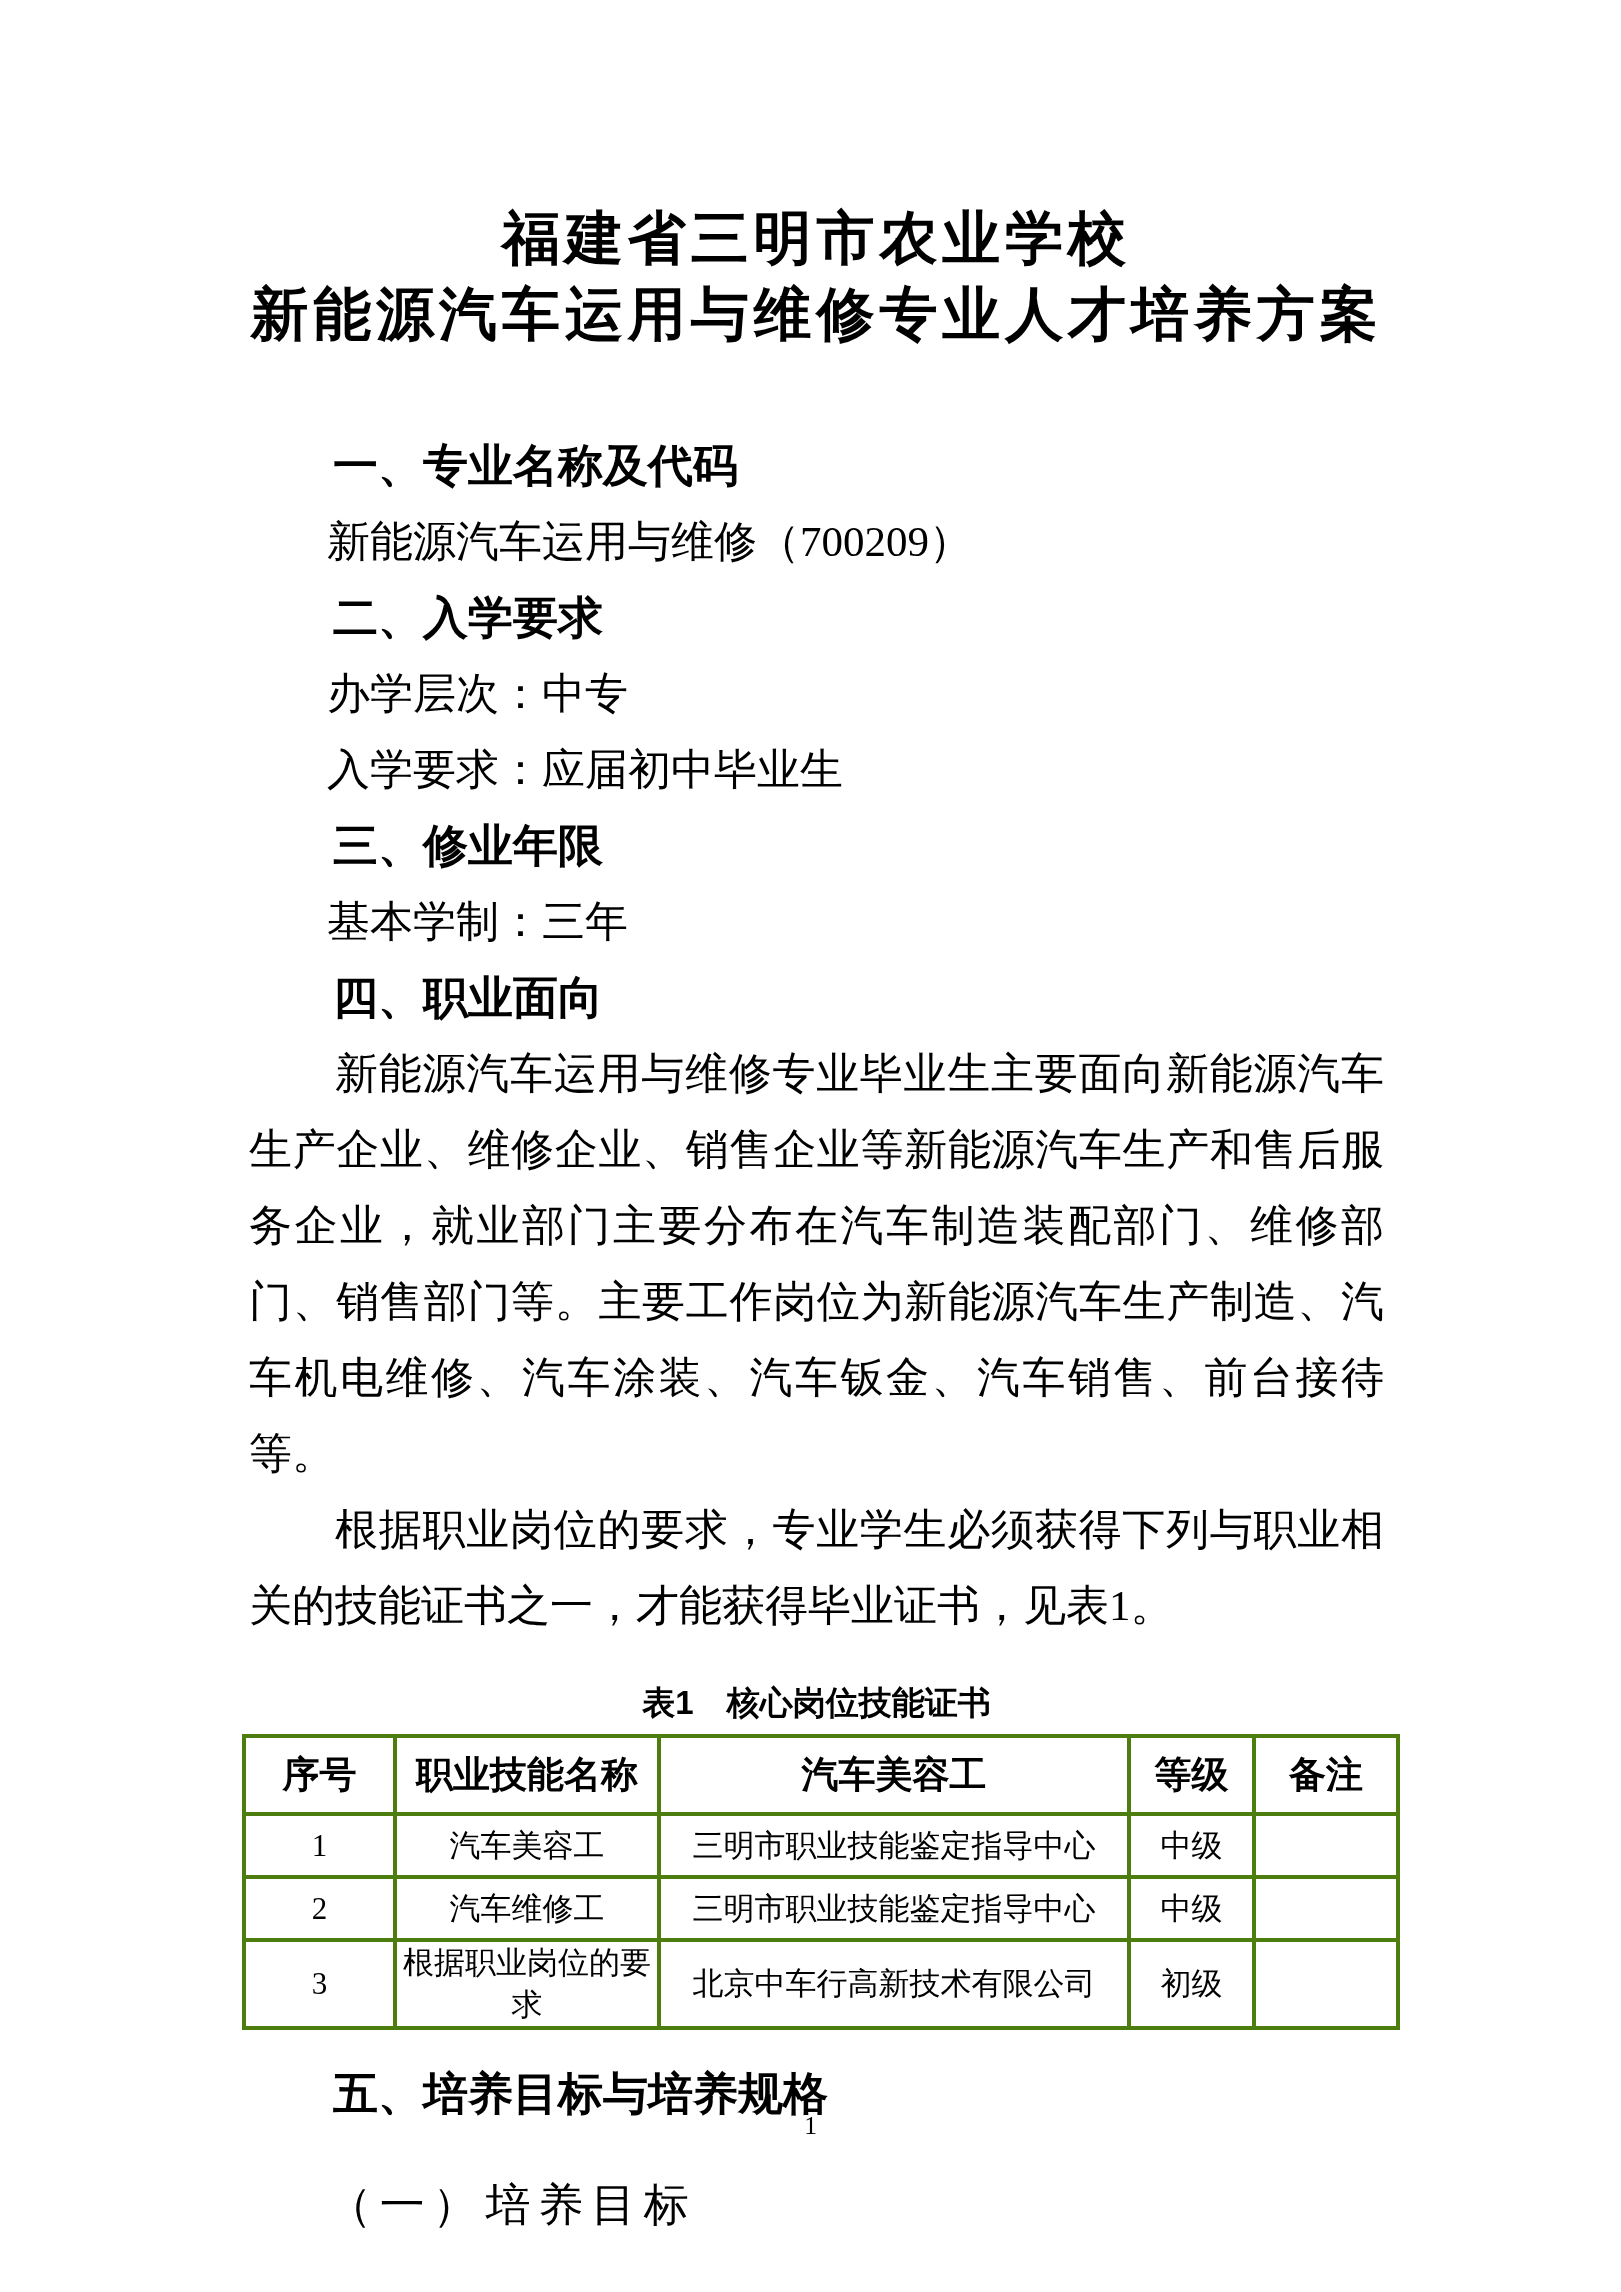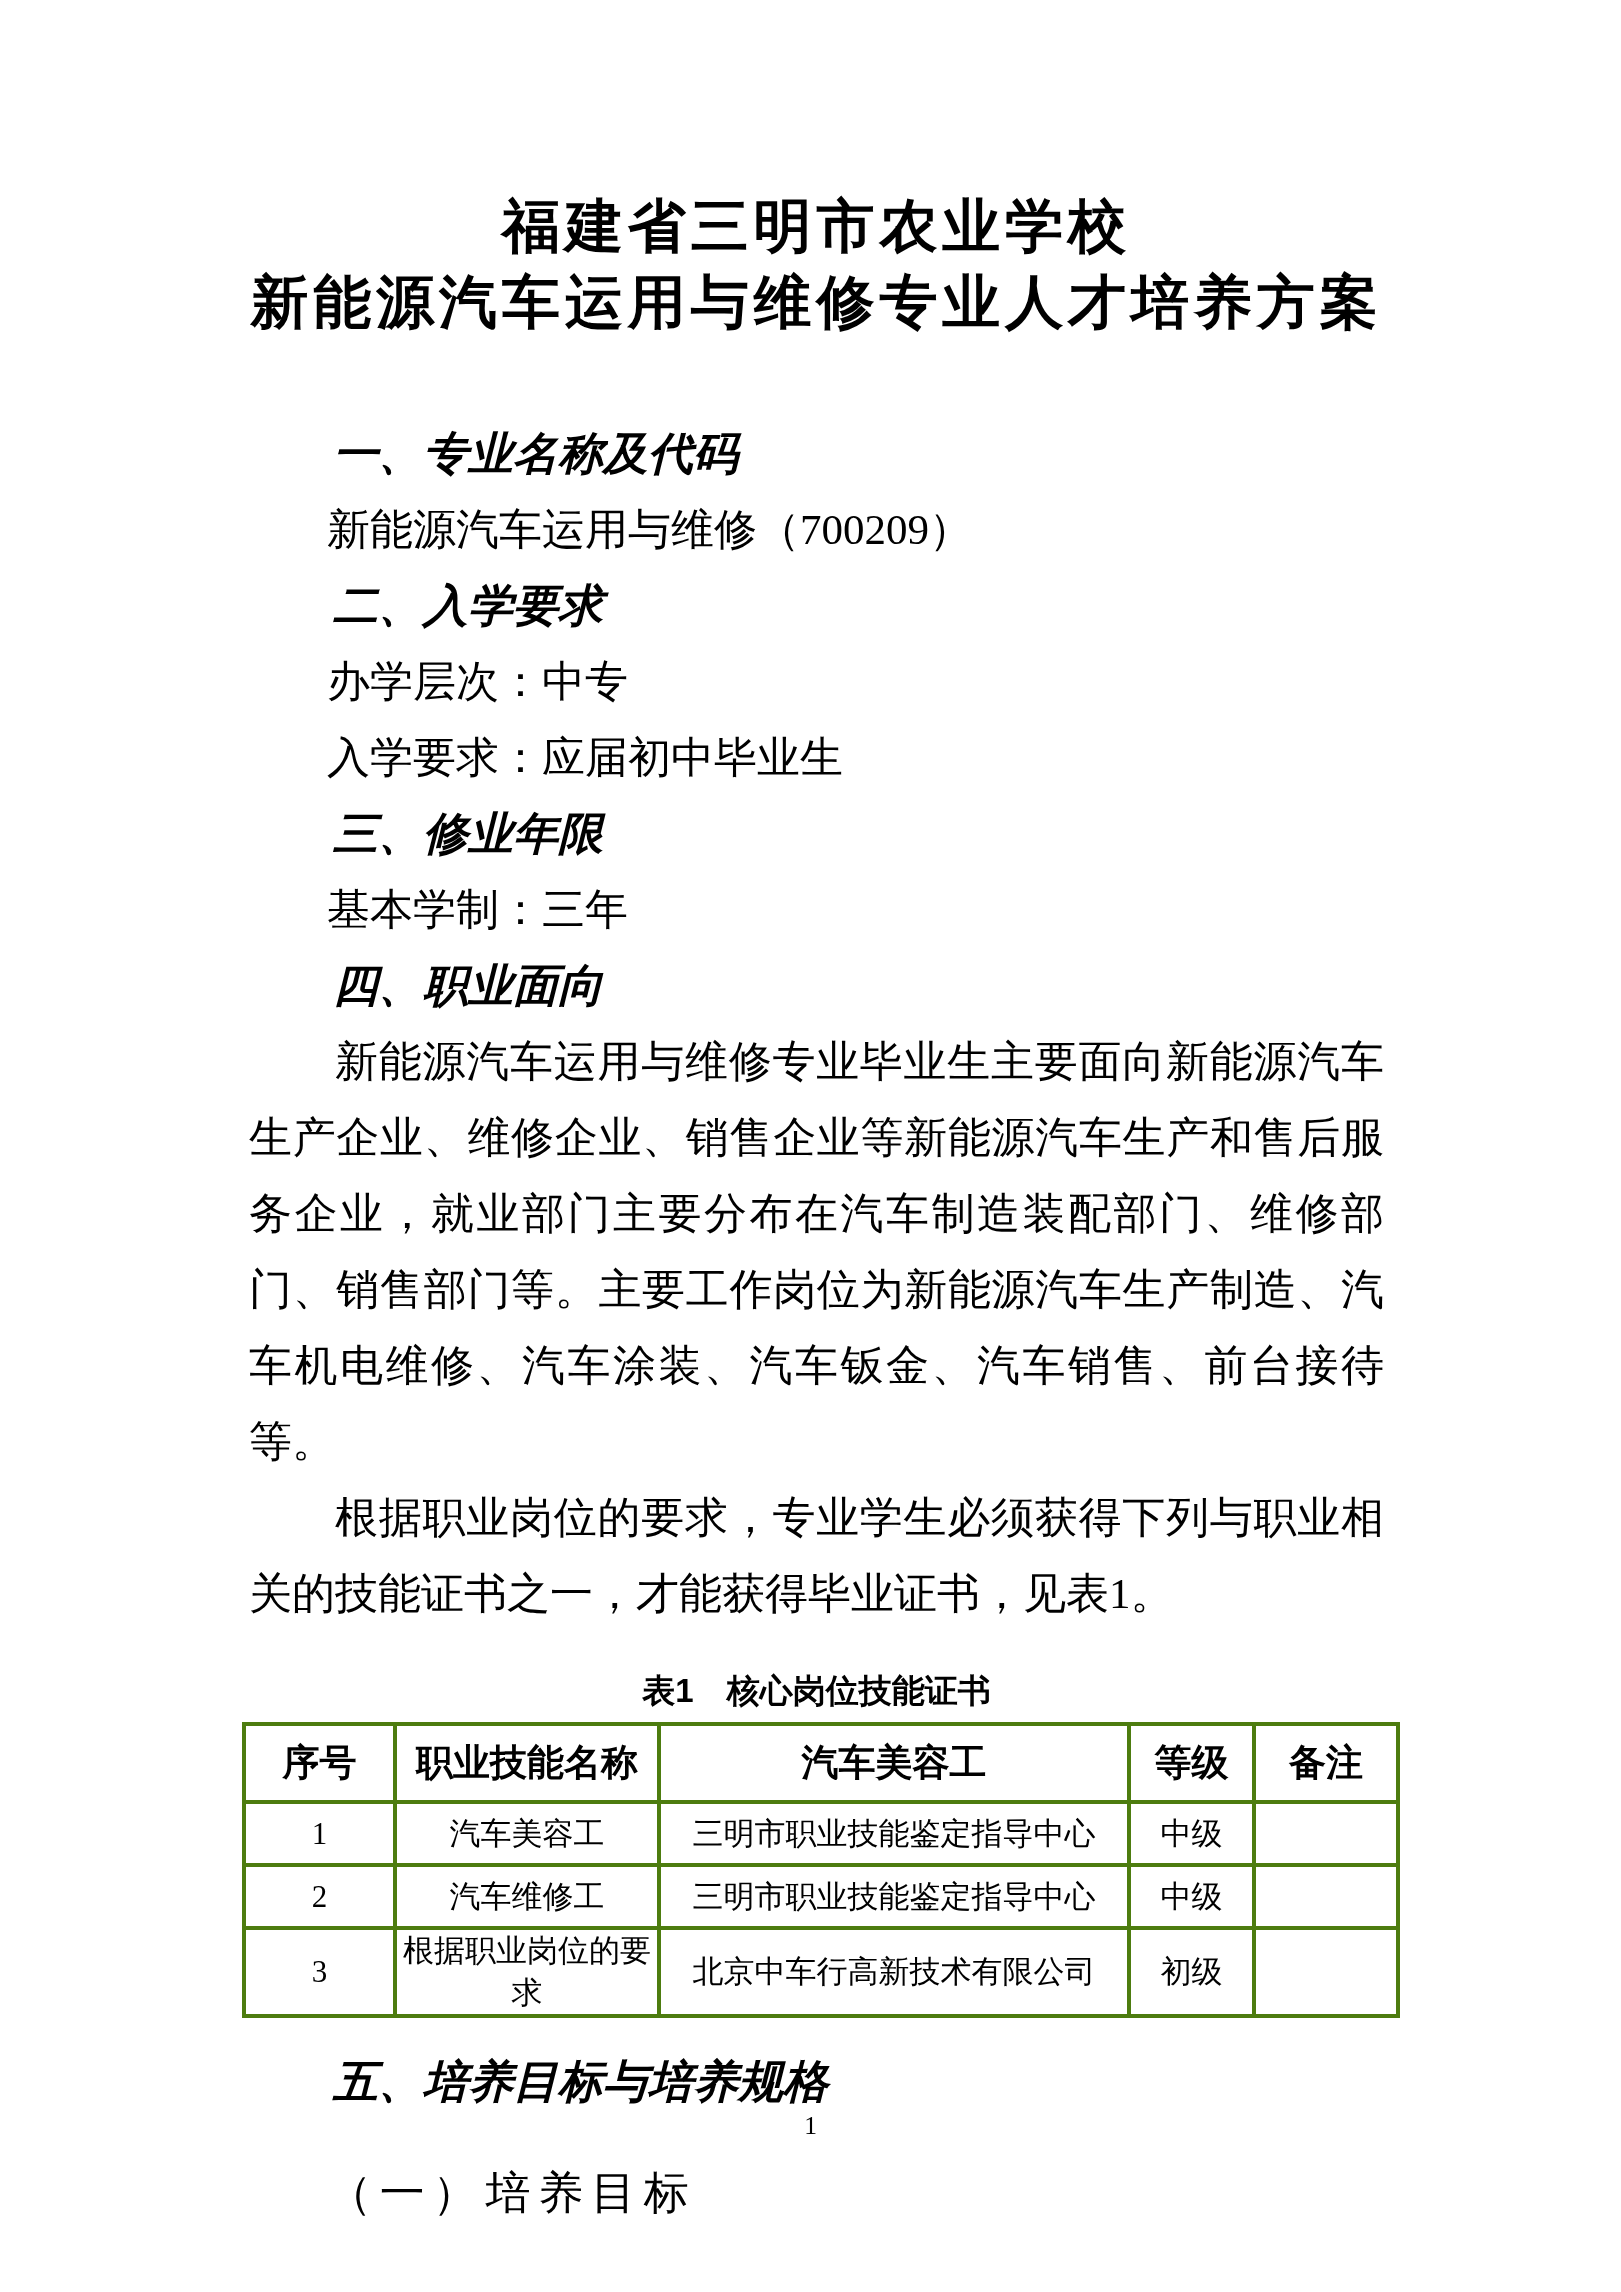--- a/index.html
+++ b/index.html
@@ -8,41 +8,40 @@
     width: 1621px;
     height: 2293px;
     background: #ffffff;
     color: #000000;
     font-family: "Liberation Serif", serif;
     overflow: hidden;
   }
   .content {
     position: absolute;
     left: 249px;
-    top: 188px;
+    top: 200px;
     width: 1135px;
   }
   .doc-title {
     text-align: center;
     font-family: "Liberation Sans", sans-serif;
     font-weight: bold;
     font-size: 58px;
     letter-spacing: 4.9px;
     line-height: 76px;
     white-space: nowrap;
   }
   .blank-line { height: 76px; }
   .sec-heading {
     font-family: "Liberation Sans", sans-serif;
     font-weight: bold;
     font-size: 45px;
     line-height: 76px;
     text-indent: 84px;
     white-space: nowrap;
-    font-style: italic;
   }
   .body-line {
     font-size: 43px;
     line-height: 76px;
     text-indent: 78px;
     white-space: nowrap;
   }
   .para {
     font-size: 43px;
     line-height: 76px;

